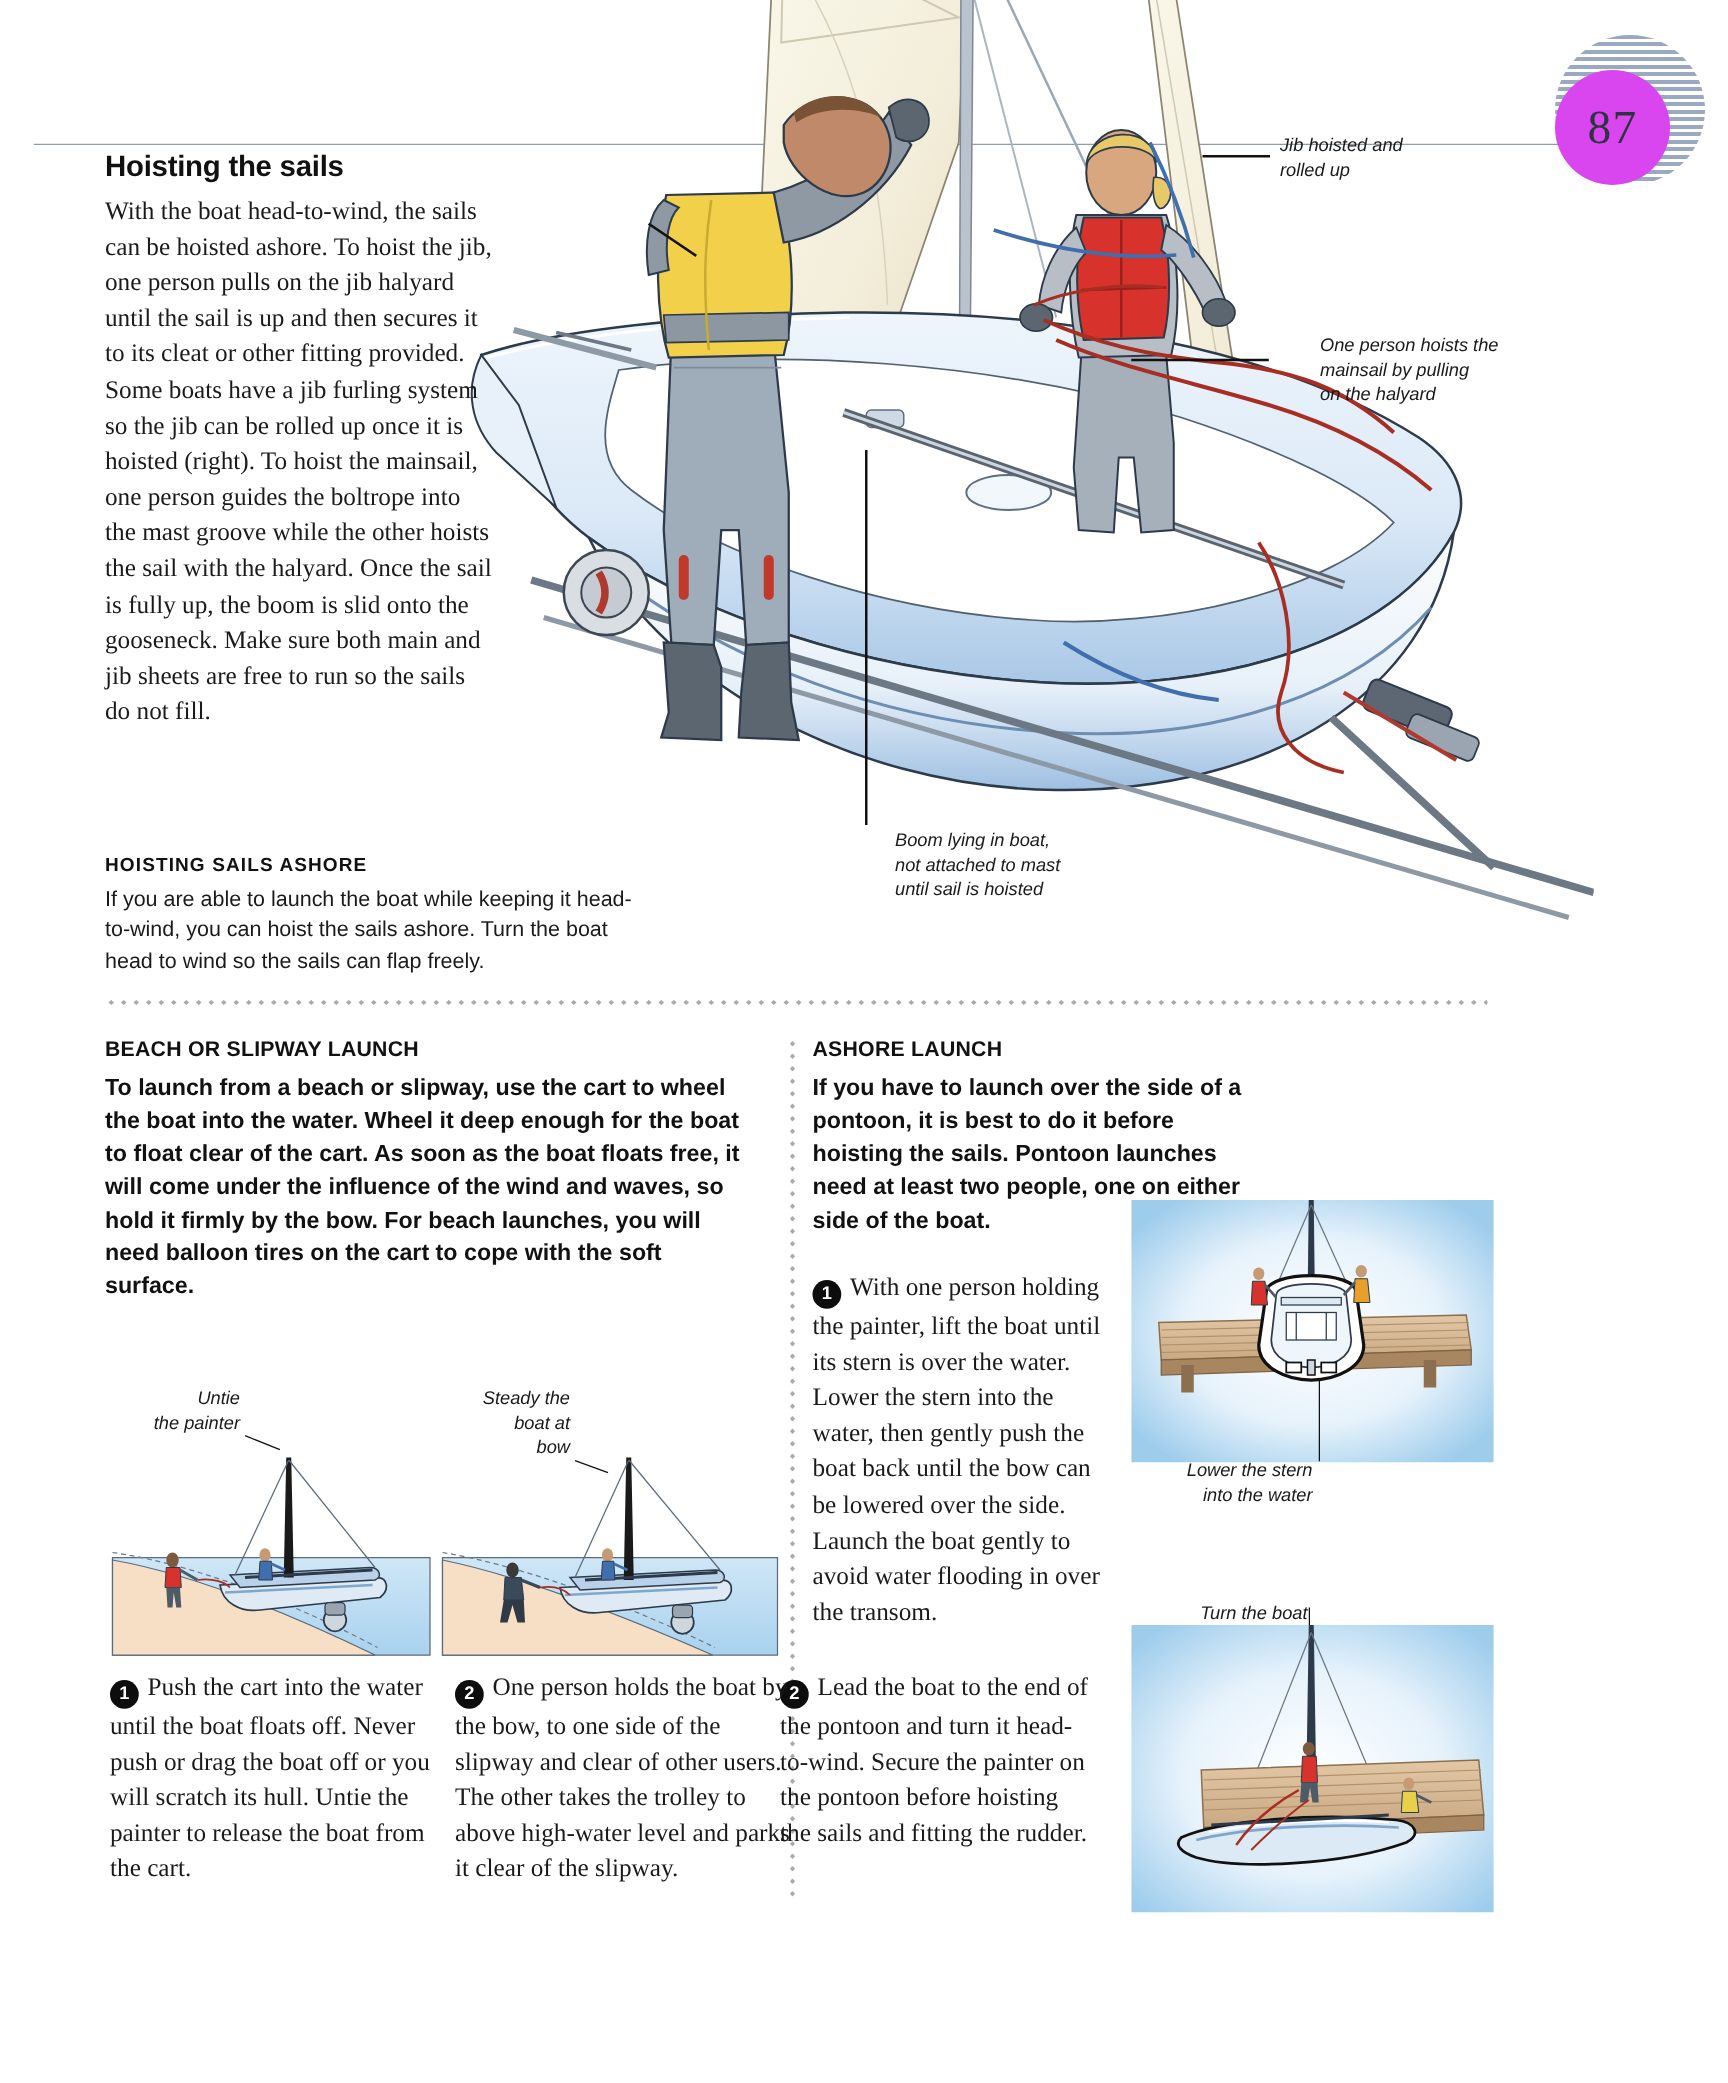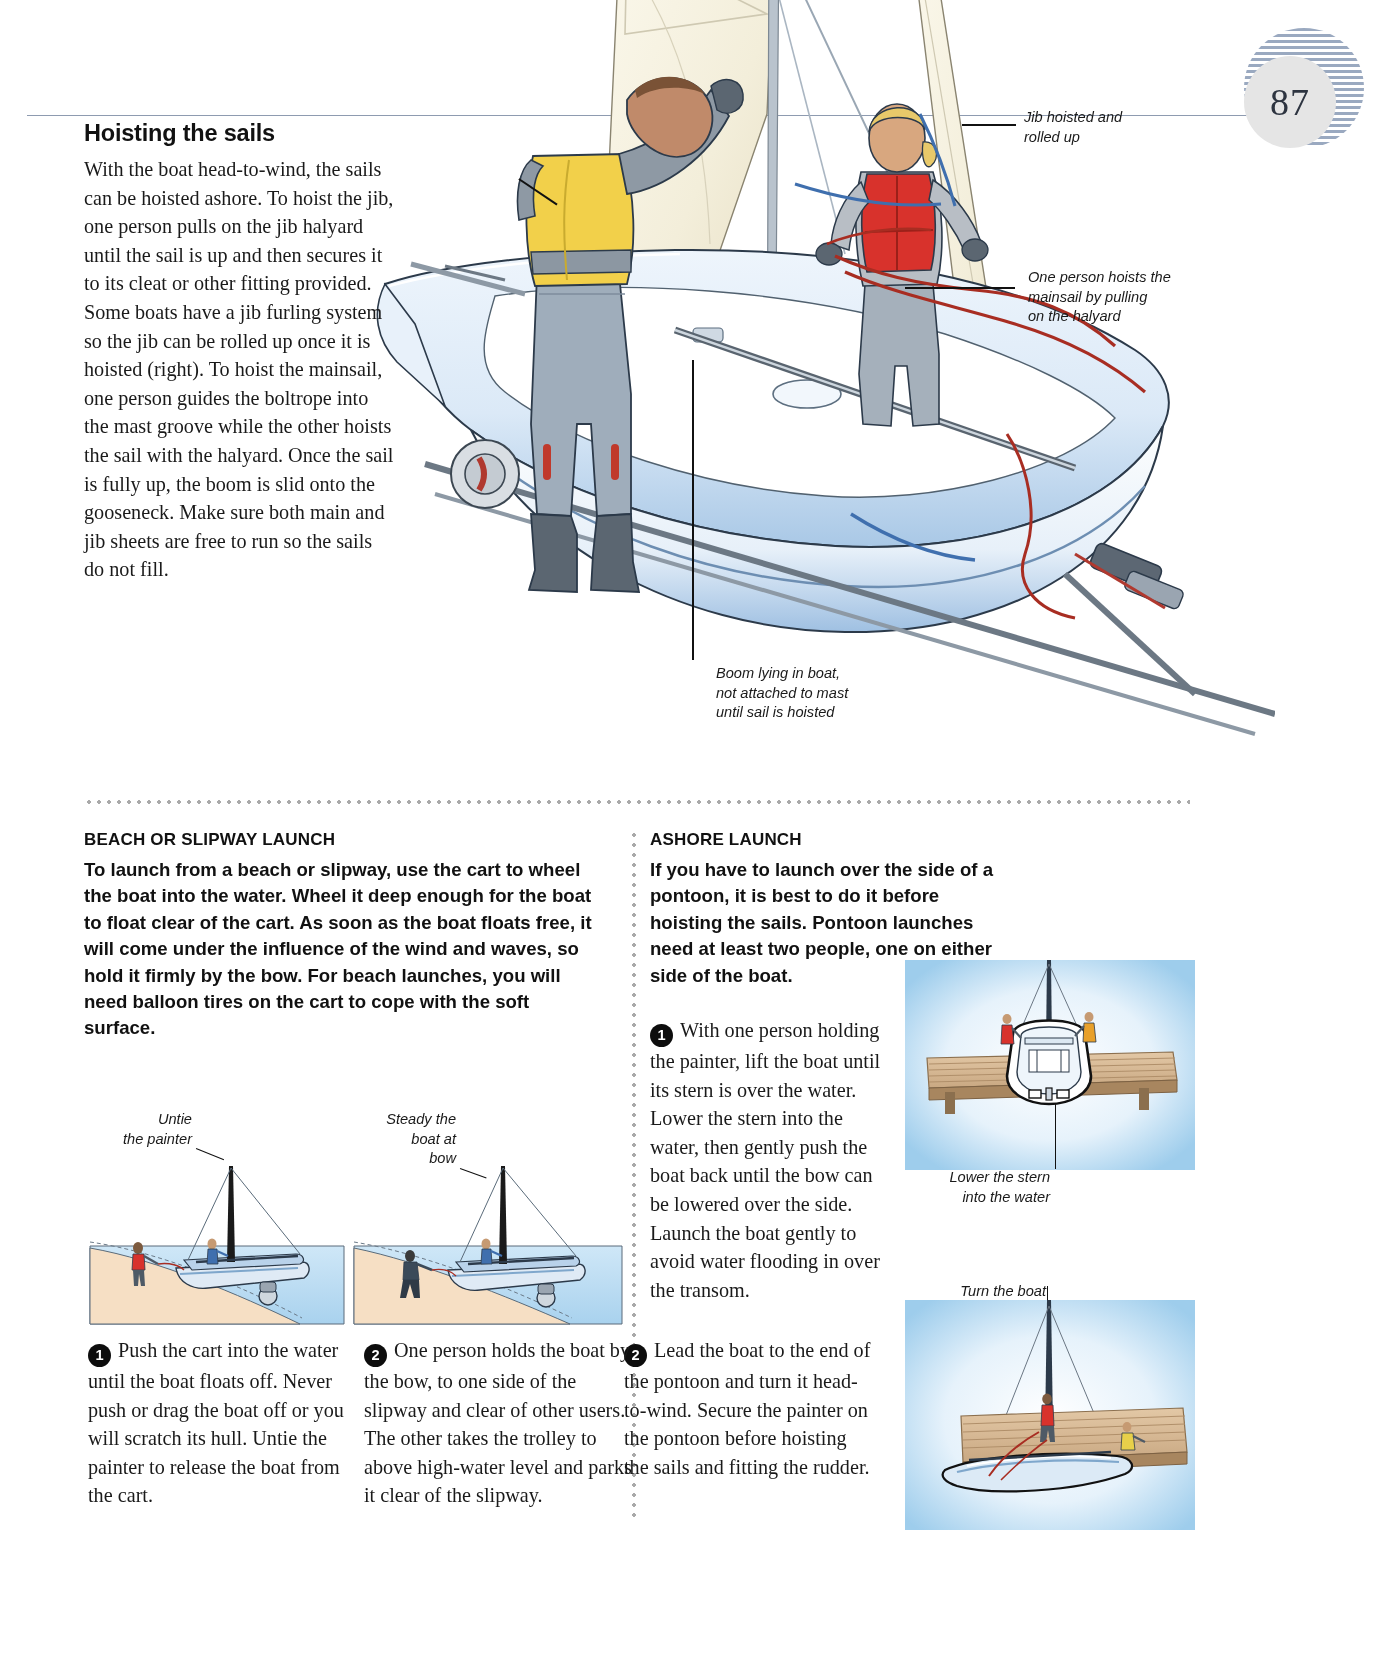--- a/index.html
+++ b/index.html
@@ -15,21 +15,21 @@
 
   
   .folio-wrap { position:absolute; right:0; top:18px; width:180px; height:150px; }
   .folio-rule { position:absolute; left:-1175px; top:97px; width:1230px; height:1px; background:#8e9bb0; }
   .folio-ball {
     position:absolute; right:18px; top:10px; width:120px; height:120px; border-radius:50%;
     background:repeating-linear-gradient(to bottom,#9aa9c0 0px,#9aa9c0 3px,#ffffff 3px,#ffffff 6px);
   }
   .folio-inner {
     position:absolute; right:46px; top:38px; width:92px; height:92px; border-radius:50%;
-    background:#e5e5e5;
+    background:#d946ef;
     display:flex; align-items:center; justify-content:center;
   }
   .folio-num { font-family:"Liberation Serif", serif; font-size:38px; color:#2d3440; letter-spacing:1px; }
 
   
   .h-serif-head {
     font-family:"Liberation Sans", sans-serif;
     font-weight:bold; font-size:23.5px; color:#111; letter-spacing:-0.2px;
   }
   .body-serif {
@@ -254,36 +254,40 @@
 
   <div class="leader" style="left:519px; top:178px; width:46px; height:1.6px; transform:rotate(34deg); transform-origin:left center;"></div>
   <div class="leader" style="left:962px; top:124px; width:54px; height:1.6px;"></div>
   <div class="leader" style="left:905px; top:287px; width:110px; height:1.6px;"></div>
   <div class="leader" style="left:692px; top:360px; width:1.6px; height:300px;"></div>
 
   <div class="cap cap-abs" style="left:1024px; top:108px; width:180px;">
     <span style="white-space:pre-line;">Jib hoisted and
 rolled up</span>
   </div>
-  <div class="cap cap-abs" style="left:1028px; top:268px; width:190px;">
+  <div class="cap cap-abs" style="left:1056px; top:268px; width:190px;">
     <span style="white-space:pre-line;">One person hoists the
 mainsail by pulling
 on the halyard</span>
   </div>
   <div class="cap cap-abs" style="left:700px; top:664px; width:200px;margin-left:16px;">
     <span style="white-space:pre-line;">Boom lying in boat,
 not attached to mast
 until sail is hoisted</span>
   </div>
 
   <div id="left-col">
     <h1 id="hoist-head" class="h-serif-head">Hoisting the sails</h1>
     <p id="hoist-para" class="body-serif">With the boat head-to-wind, the sails can be hoisted ashore. To hoist the jib, one person pulls on the jib halyard until the sail is up and then secures it to its cleat or other fitting provided. Some boats have a jib furling system so the jib can be rolled up once it is hoisted (right). To hoist the mainsail, one person guides the boltrope into the mast groove while the other hoists the sail with the halyard. Once the sail is fully up, the boom is slid onto the gooseneck. Make sure both main and jib sheets are free to run so the sails do not fill.</p>
   </div>
 
+  <div id="ashore-block">
+    <h2 id="ashore-head" class="sub-head">HOISTING SAILS ASHORE</h2>
+    <p id="ashore-para" class="sans-body">If you are able to launch the boat while keeping it head-to-wind, you can hoist the sails ashore. Turn the boat head to wind so the sails can flap freely.</p>
+  </div>
 
   <div class="dotted-rule" id="rule-top"></div>
   <div class="dotted-vert" id="rule-mid"></div>
 
   <div id="beach-block">
     <h2 id="beach-head" class="section-head">BEACH OR SLIPWAY LAUNCH</h2>
     <p id="beach-intro" class="sans-bold-body">To launch from a beach or slipway, use the cart to wheel the boat into the water. Wheel it deep enough for the boat to float clear of the cart. As soon as the boat floats free, it will come under the influence of the wind and waves, so hold it firmly by the bow. For beach launches, you will need balloon tires on the cart to cope with the soft surface.</p>
   </div>
 
   <div class="cap cap-abs cap-right" style="left:84px; top:1110px; width:108px;">

